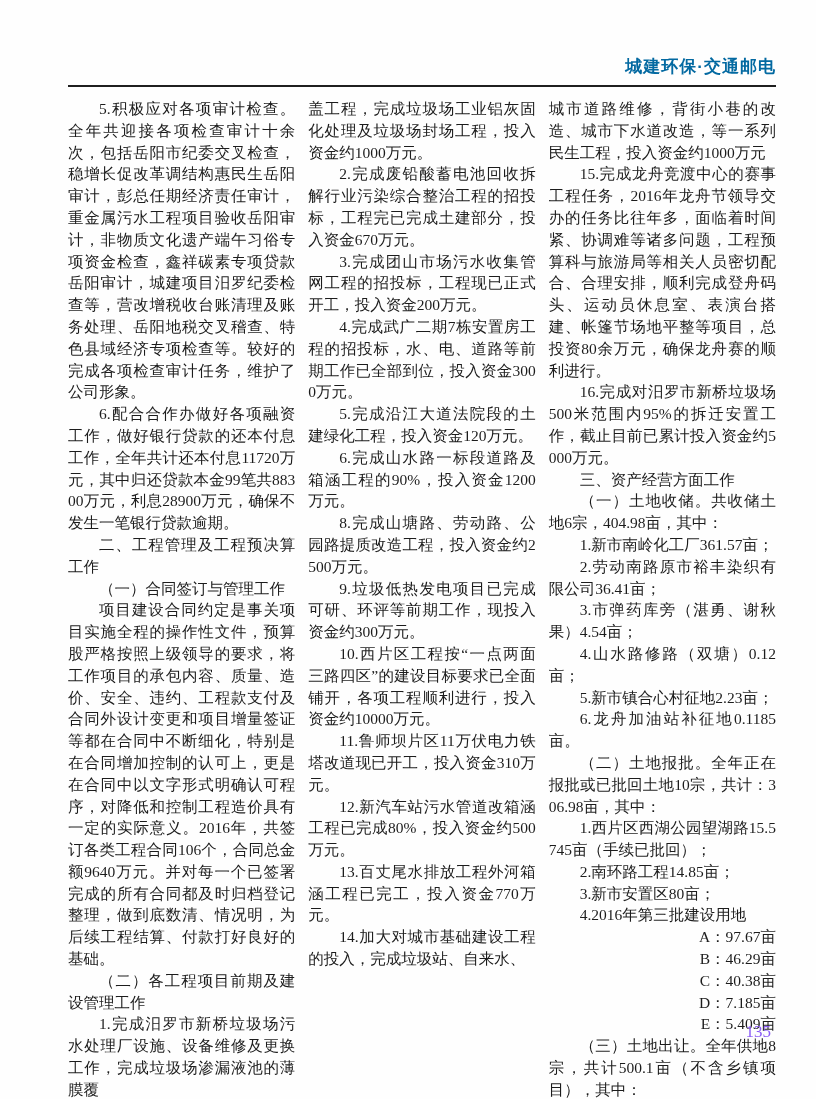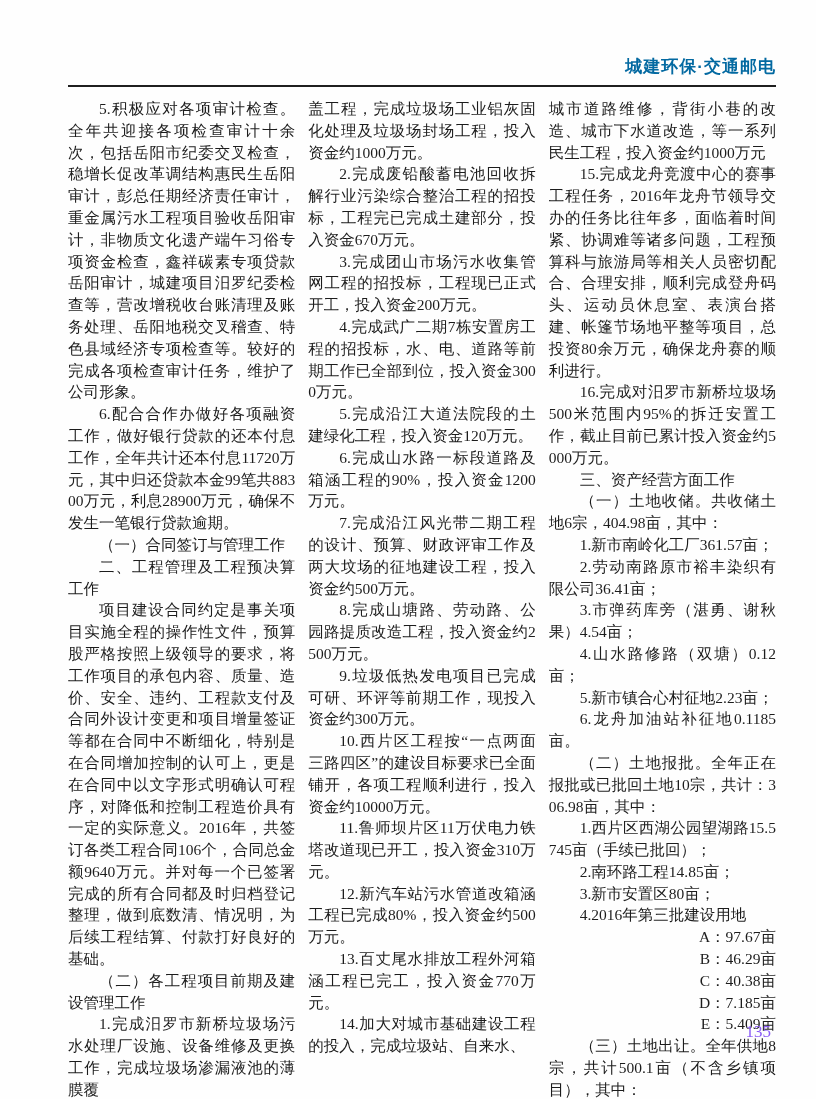--- a/index.html
+++ b/index.html
@@ -76,34 +76,33 @@
 <div class="page">
 
   <header class="page-header">
     <div class="header-title">城建环保·交通邮电</div>
   </header>
 
   <main class="columns">
     <div class="col">
         <p class="indent">5.积极应对各项审计检查。全年共迎接各项检查审计十余次，包括岳阳市纪委交叉检查，稳增长促改革调结构惠民生岳阳审计，彭总任期经济责任审计，重金属污水工程项目验收岳阳审计，非物质文化遗产端午习俗专项资金检查，鑫祥碳素专项贷款岳阳审计，城建项目汨罗纪委检查等，营改增税收台账清理及账务处理、岳阳地税交叉稽查、特色县域经济专项检查等。较好的完成各项检查审计任务，维护了公司形象。</p>
         <p class="indent">6.配合合作办做好各项融资工作，做好银行贷款的还本付息工作，全年共计还本付息11720万元，其中归还贷款本金99笔共88300万元，利息28900万元，确保不发生一笔银行贷款逾期。</p>
+        <p class="indent">二、工程管理及工程预决算工作</p>
         <p class="indent">（一）合同签订与管理工作</p>
-        <p class="indent">二、工程管理及工程预决算工作</p>
         <p class="indent">项目建设合同约定是事关项目实施全程的操作性文件，预算股严格按照上级领导的要求，将工作项目的承包内容、质量、造价、安全、违约、工程款支付及合同外设计变更和项目增量签证等都在合同中不断细化，特别是在合同增加控制的认可上，更是在合同中以文字形式明确认可程序，对降低和控制工程造价具有一定的实际意义。2016年，共签订各类工程合同106个，合同总金额9640万元。并对每一个已签署完成的所有合同都及时归档登记整理，做到底数清、情况明，为后续工程结算、付款打好良好的基础。</p>
         <p class="indent">（二）各工程项目前期及建设管理工作</p>
         <p class="indent">1.完成汨罗市新桥垃圾场污水处理厂设施、设备维修及更换工作，完成垃圾场渗漏液池的薄膜覆</p>
       </div>
     <div class="col">
         <p class="noindent">盖工程，完成垃圾场工业铝灰固化处理及垃圾场封场工程，投入资金约1000万元。</p>
         <p class="indent">2.完成废铅酸蓄电池回收拆解行业污染综合整治工程的招投标，工程完已完成土建部分，投入资金670万元。</p>
         <p class="indent">3.完成团山市场污水收集管网工程的招投标，工程现已正式开工，投入资金200万元。</p>
         <p class="indent">4.完成武广二期7栋安置房工程的招投标，水、电、道路等前期工作已全部到位，投入资金3000万元。</p>
         <p class="indent">5.完成沿江大道法院段的土建绿化工程，投入资金120万元。</p>
         <p class="indent">6.完成山水路一标段道路及箱涵工程的90%，投入资金1200万元。</p>
-        <p class="indent">7.完成沿江风光带二期工程的设计、预算、财政评审工作及两大坟场的征地建设工程，投入资金约500万元。</p>
         <p class="indent">8.完成山塘路、劳动路、公园路提质改造工程，投入资金约2500万元。</p>
         <p class="indent">9.垃圾低热发电项目已完成可研、环评等前期工作，现投入资金约300万元。</p>
         <p class="indent">10.西片区工程按“一点两面三路四区”的建设目标要求已全面铺开，各项工程顺利进行，投入资金约10000万元。</p>
         <p class="indent">11.鲁师坝片区11万伏电力铁塔改道现已开工，投入资金310万元。</p>
         <p class="indent">12.新汽车站污水管道改箱涵工程已完成80%，投入资金约500万元。</p>
         <p class="indent">13.百丈尾水排放工程外河箱涵工程已完工，投入资金770万元。</p>
         <p class="indent">14.加大对城市基础建设工程的投入，完成垃圾站、自来水、</p>
       </div>
     <div class="col">
         <p class="noindent">城市道路维修，背街小巷的改造、城市下水道改造，等一系列民生工程，投入资金约1000万元</p>

